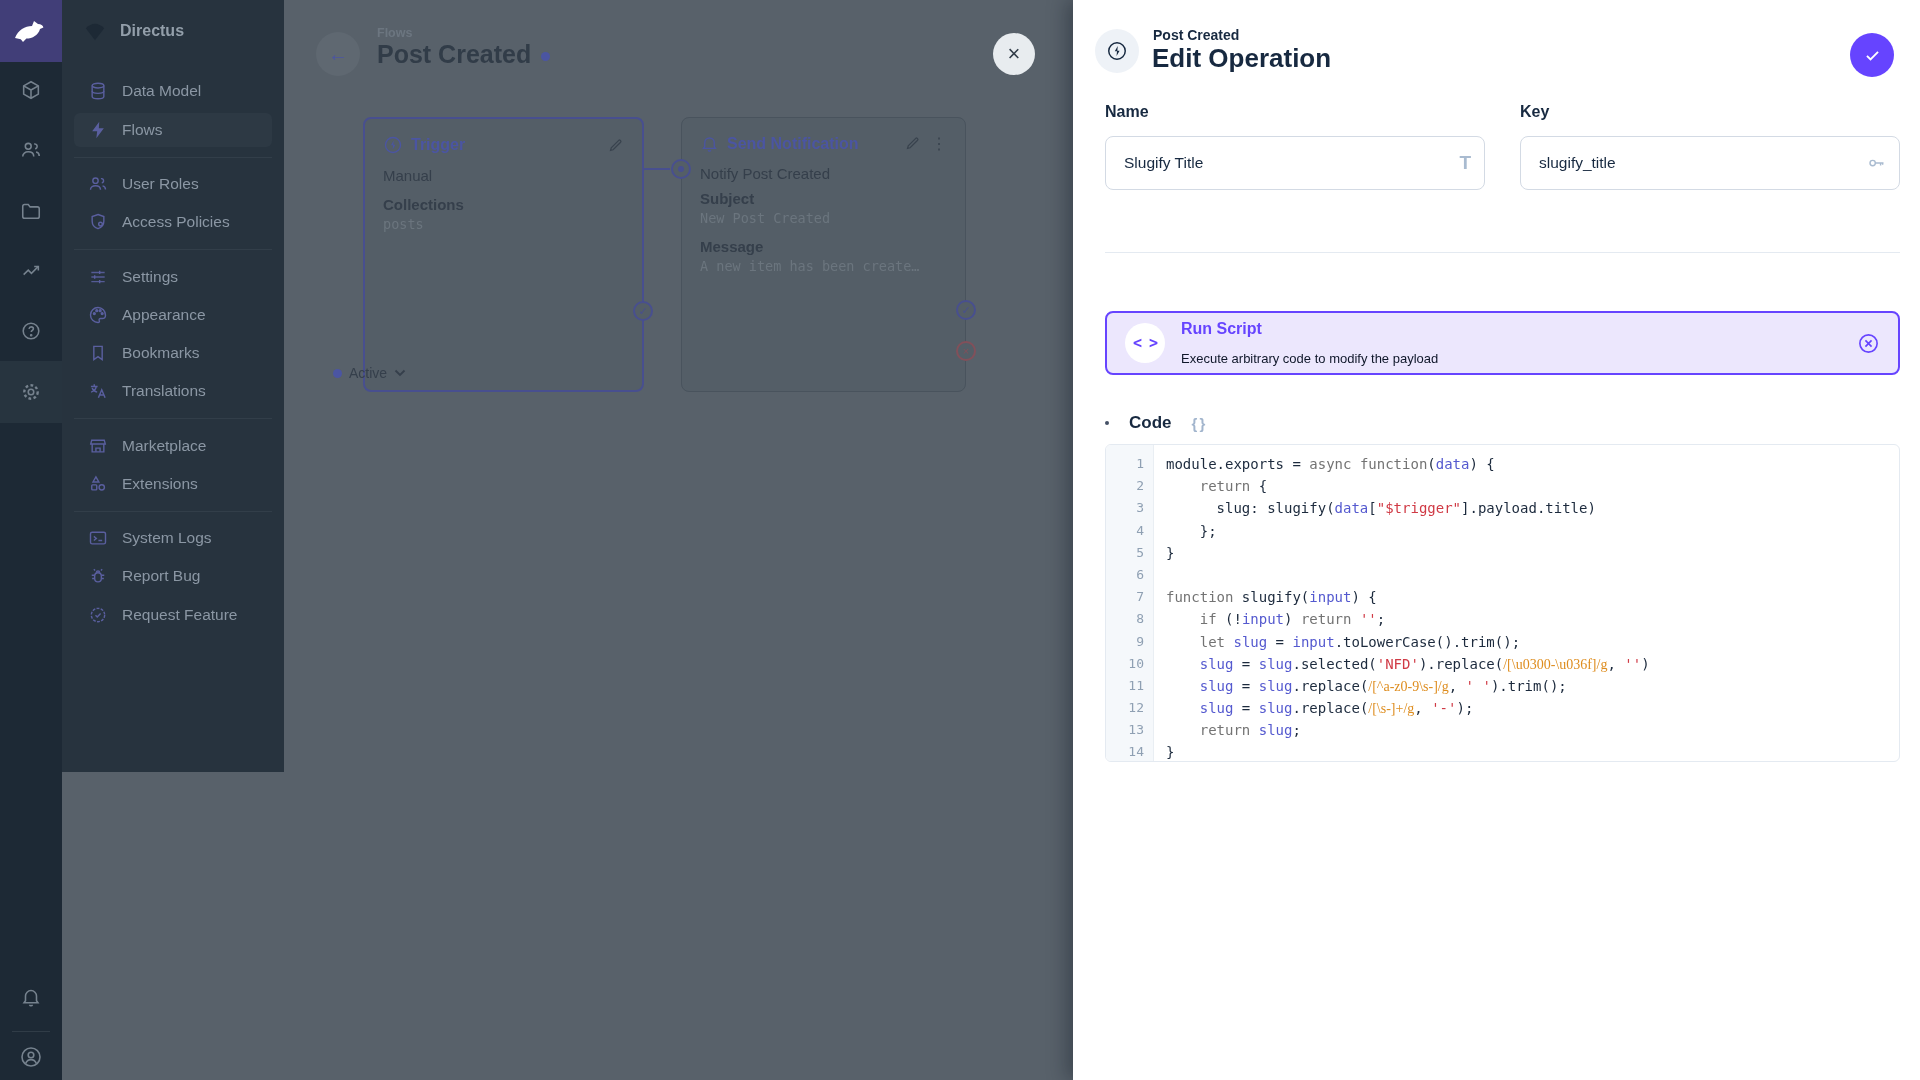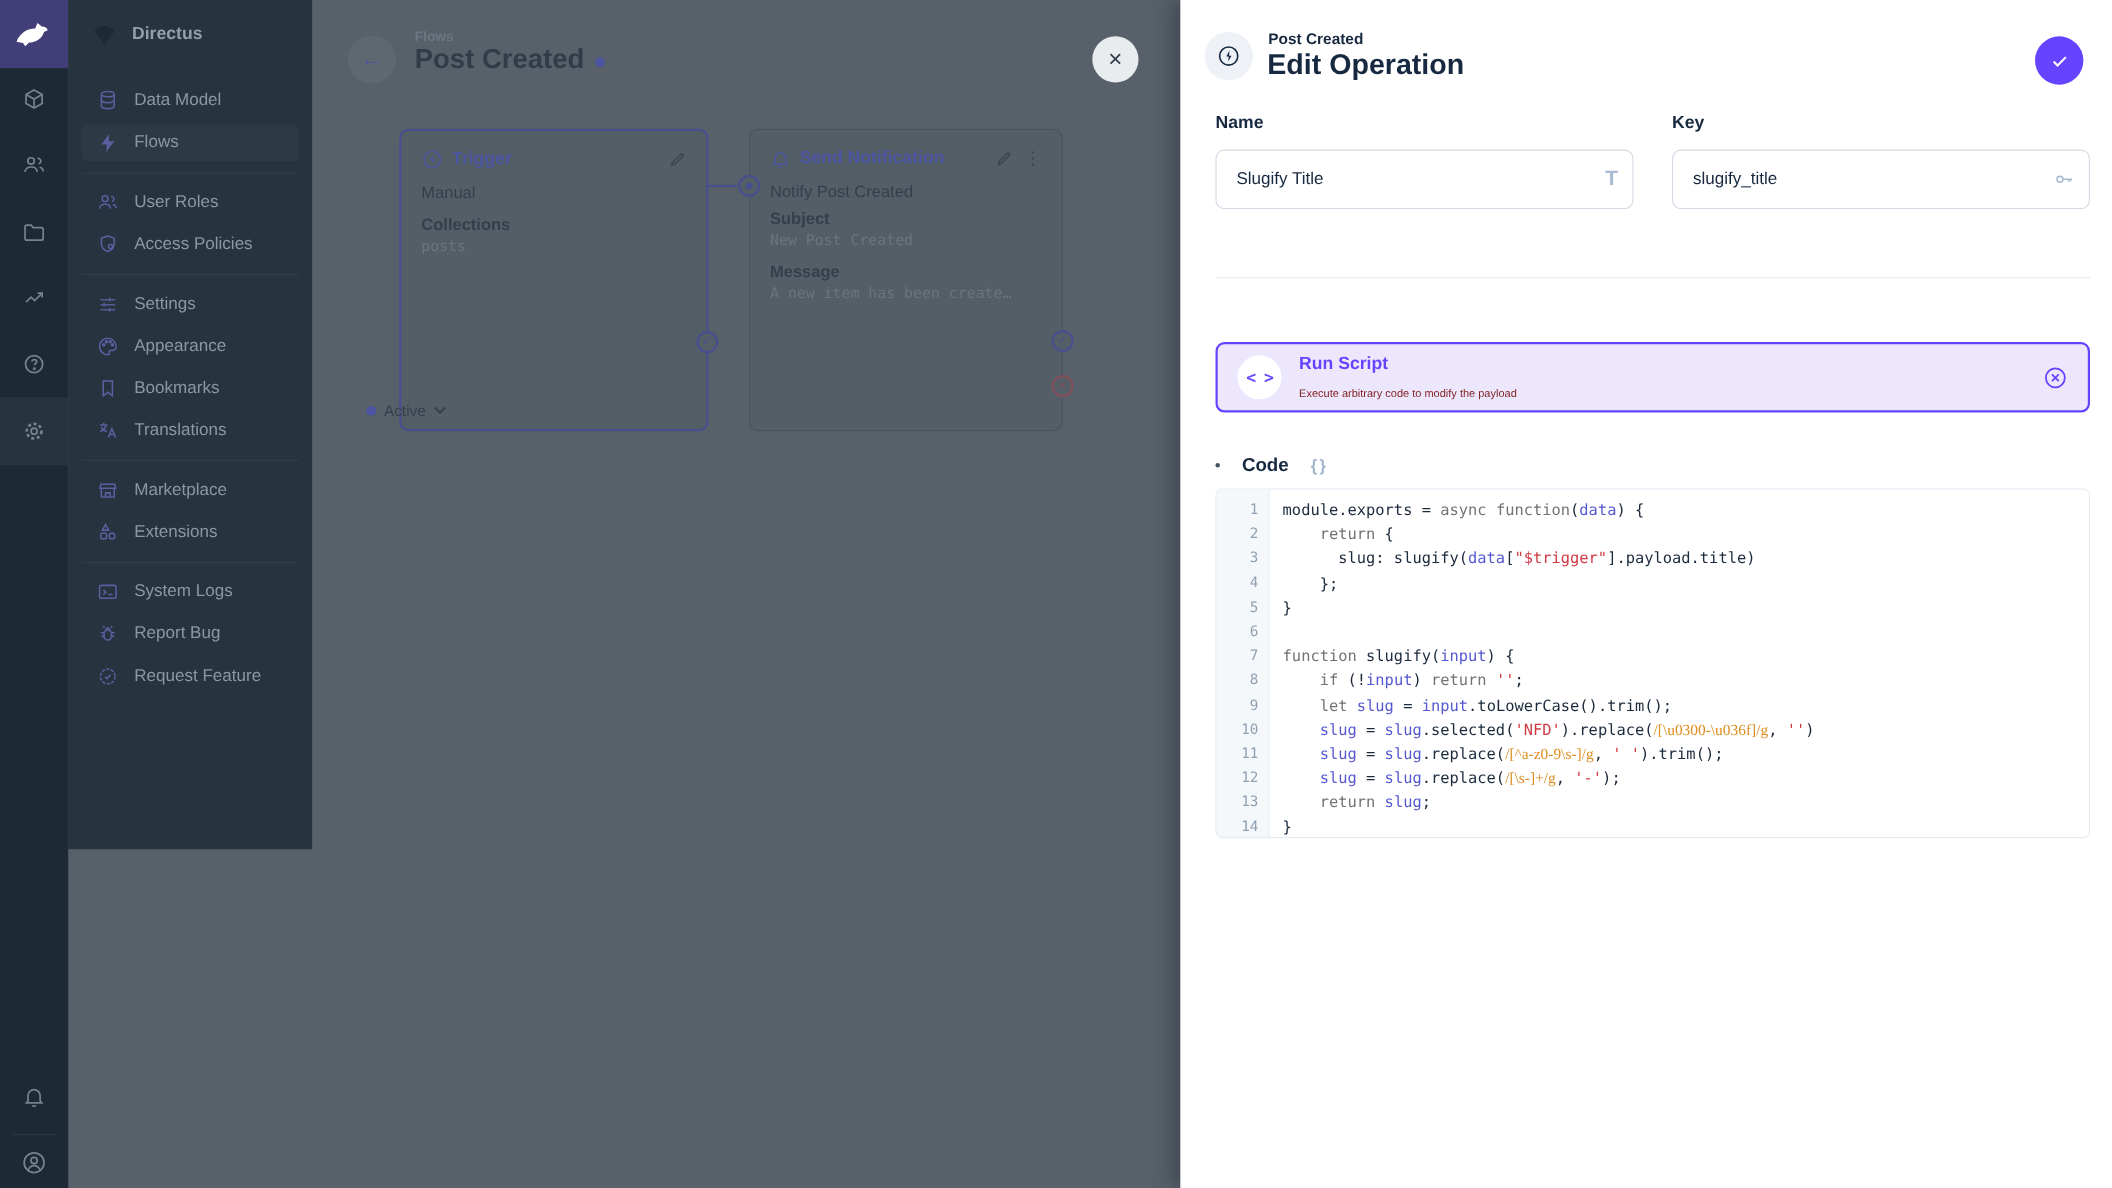--- a/index.html
+++ b/index.html
@@ -72,21 +72,21 @@
   #ticon { font-size:19px; font-weight:bold; }
 
   #form-divider { left:32px; top:252px; width:795px; height:1px; background:#e4eaf1; }
 
   #banner { left:32px; top:311px; width:795px; height:64px; background:#ece7fd; border:2px solid #6644ff;
             border-radius:8px; display:flex; align-items:center; padding:0 18px; gap:16px; }
   #banner-icon { width:40px; height:40px; border-radius:50%; background:#ffffff; color:#6644ff;
                  display:flex; align-items:center; justify-content:center;
                  font-family:"DejaVu Sans Mono", monospace; font-size:15px; font-weight:bold; letter-spacing:-1px; }
   #banner-title { font-size:16px; font-weight:bold; color:#6644ff; }
-  #banner-sub { font-size:10px; color:#7f1d1d; margin-top:13px; }
+  #banner-sub { font-size:13px; color:#0f172a; margin-top:13px; }
   #banner-x { margin-left:auto; color:#6644ff; }
 
   #code-label-row { left:32px; top:413px; display:flex; align-items:center; gap:20px; }
   #code-req-dot { width:4px; height:4px; border-radius:50%; background:#455166; }
   #code-label { font-size:17px; font-weight:bold; color:#172940; }
   #braces-icon { font-size:15px; font-weight:bold; color:#a2b5cd; letter-spacing:-1px; }
 
   #code-editor { left:32px; top:444px; width:795px; height:318px; border:1px solid #e4eaf1; border-radius:6px;
                  overflow:hidden; background:#fff; display:flex; }
   #code-gutter { width:48px; background:#f5f8fb; border-right:1px solid #e9eef3; padding:8px 9px 0 0;

